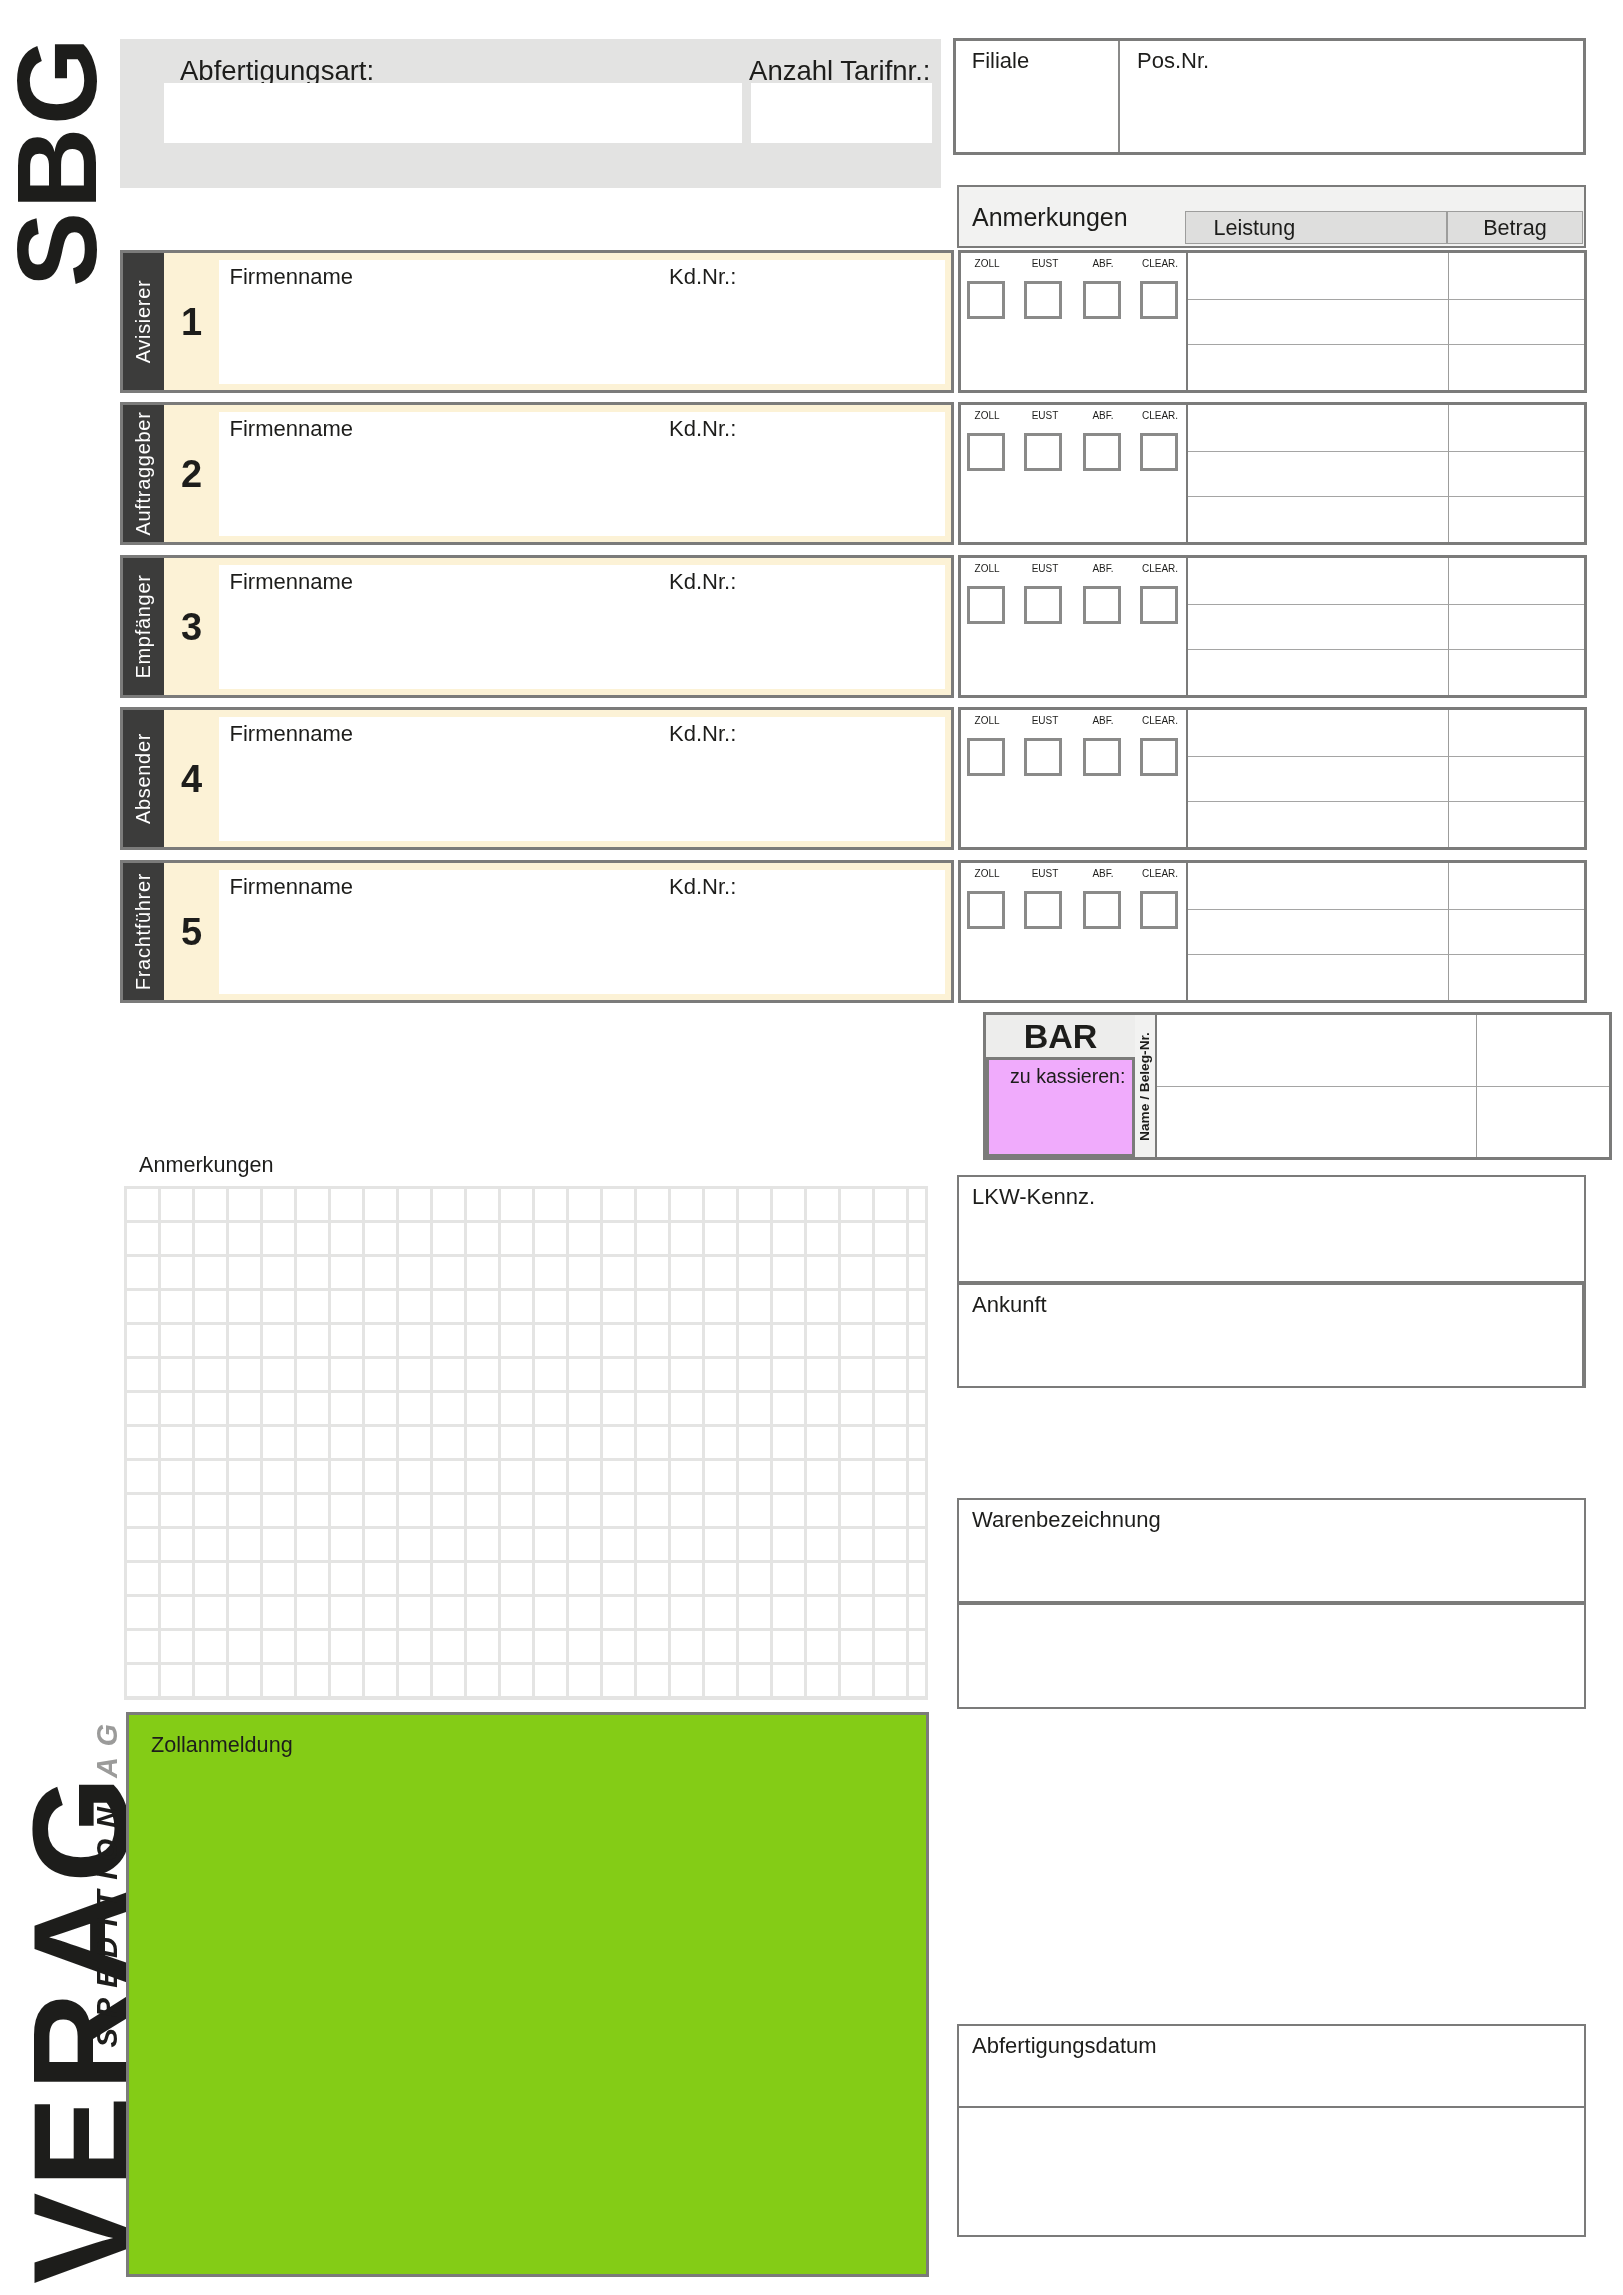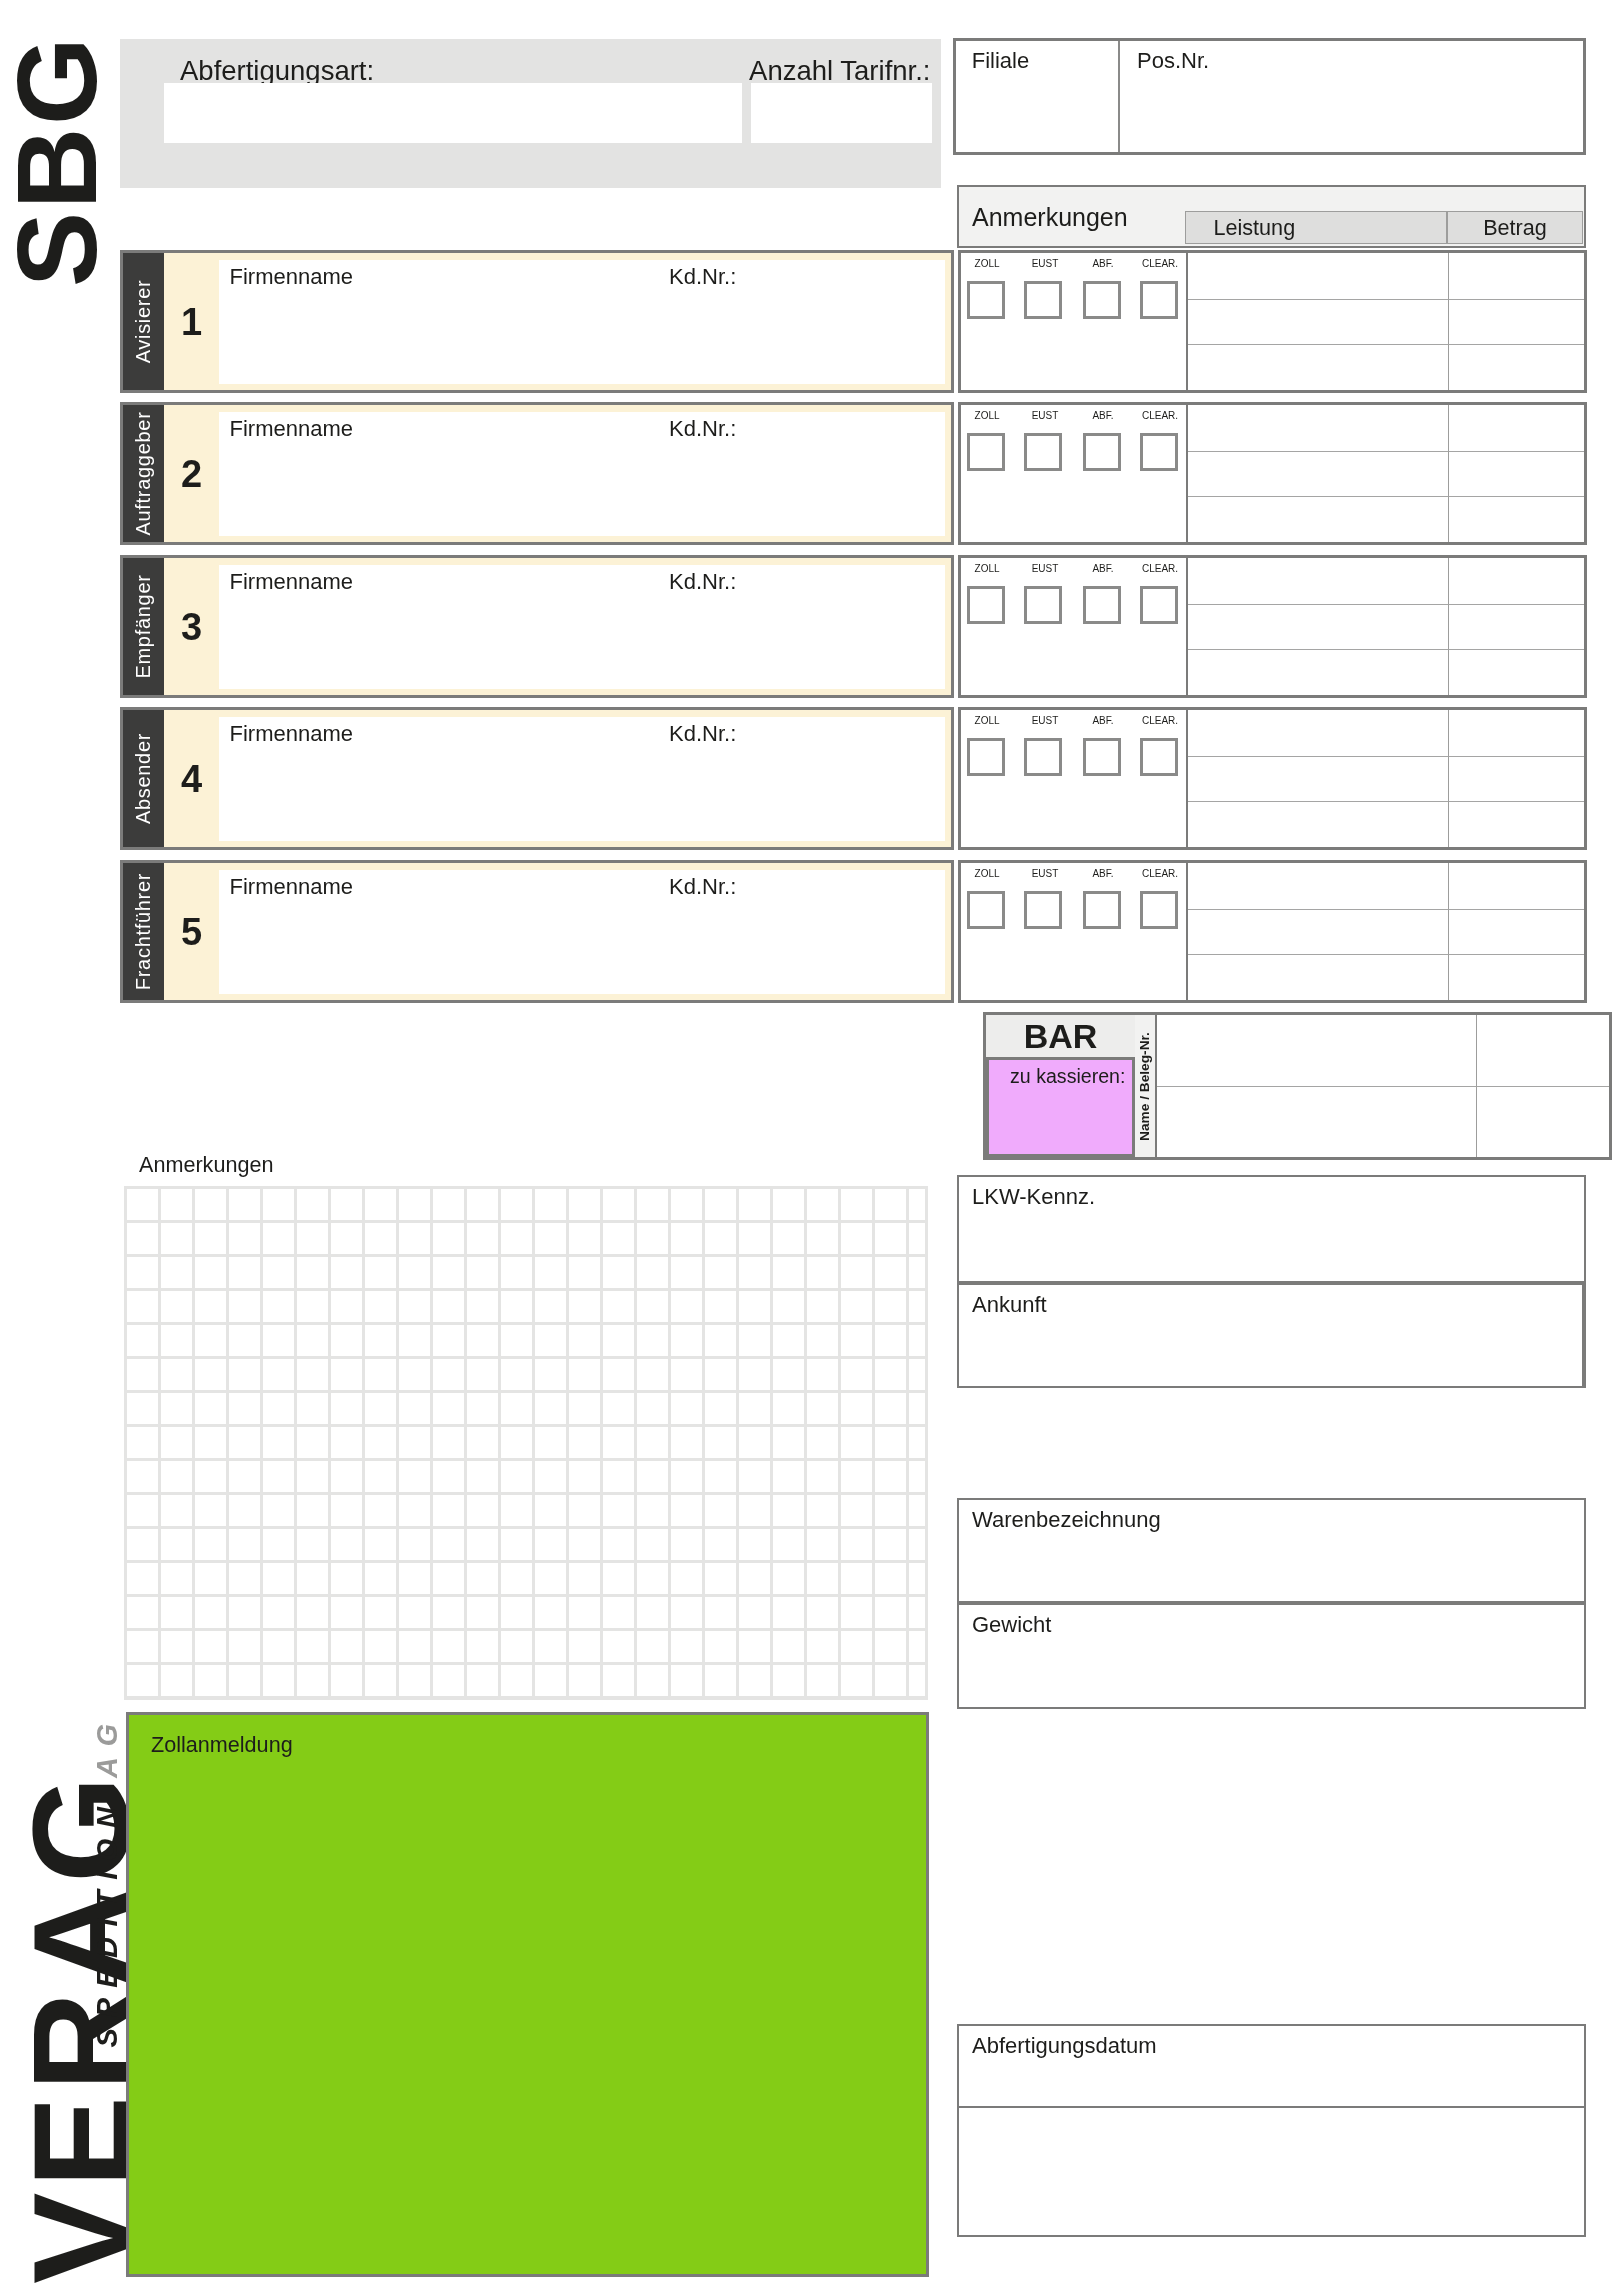--- a/index.html
+++ b/index.html
@@ -326,23 +326,20 @@
   <div class="split-cell first">
     <span class="lbl boxlbl">Ankunft</span>
   </div>
 </div>
 
 <div class="rbox" id="waren-box">
   <span class="lbl boxlbl">Warenbezeichnung</span>
 </div>
 
 <div class="rbox" id="colli-gewicht-box">
-  <div class="split-cell">
-    <span class="lbl boxlbl">Gewicht</span>
-  </div>
 </div>
 
 <div class="rbox" id="datum-sach-box">
   <div id="abfertigungsdatum-cell">
     <span class="lbl boxlbl">Abfertigungsdatum</span>
   </div>
 </div>
 
 
 </body></html>

